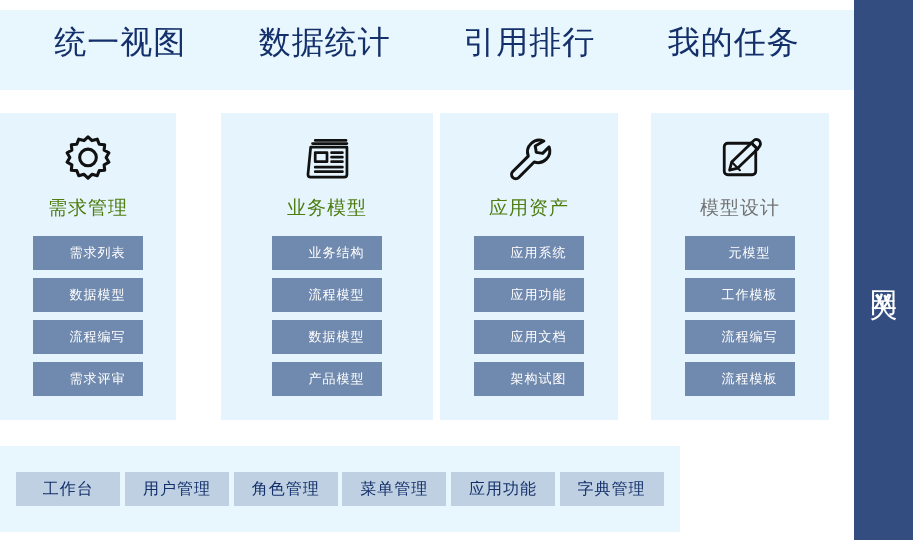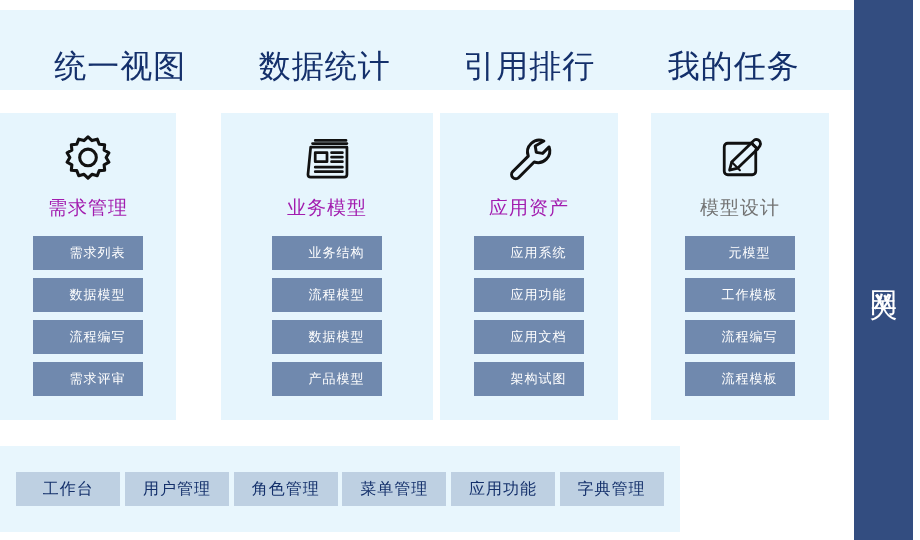--- a/index.html
+++ b/index.html
@@ -11,23 +11,23 @@
   }
   .screen { position: relative; width: 920px; height: 540px; background: #ffffff; }
 
   
   .topnav {
     position: absolute;
     left: 0; top: 10px;
     width: 854px; height: 80px;
     background: #e8f6fd;
     display: flex;
-    align-items: flex-end;
+    align-items: flex-start;
     justify-content: space-around;
-    padding: 8px 22px;
+    padding: 16px 22px;
     gap: 8px;
   }
   .topnav-item {
     color: #14306b;
     font-size: 32px;
     letter-spacing: 1px;
     line-height: 1;
     white-space: nowrap;
     cursor: pointer;
   }
@@ -54,21 +54,21 @@
 
   .card-icon {
     margin-top: 14px;
     width: 64px; height: 64px;
     display: flex; align-items: center; justify-content: center;
   }
   .card-icon svg { display: block; }
   .card-title {
     margin-top: 6px;
     font-size: 19px;
-    color: #a21caf;
+    color: #4d7c0f;
     letter-spacing: 1px;
     line-height: 1.2;
   }
   .card-title.accent { color: #737373; }
 
   .card-btns {
     margin-top: 16px;
     display: flex;
     flex-direction: column;
     gap: 8px;

